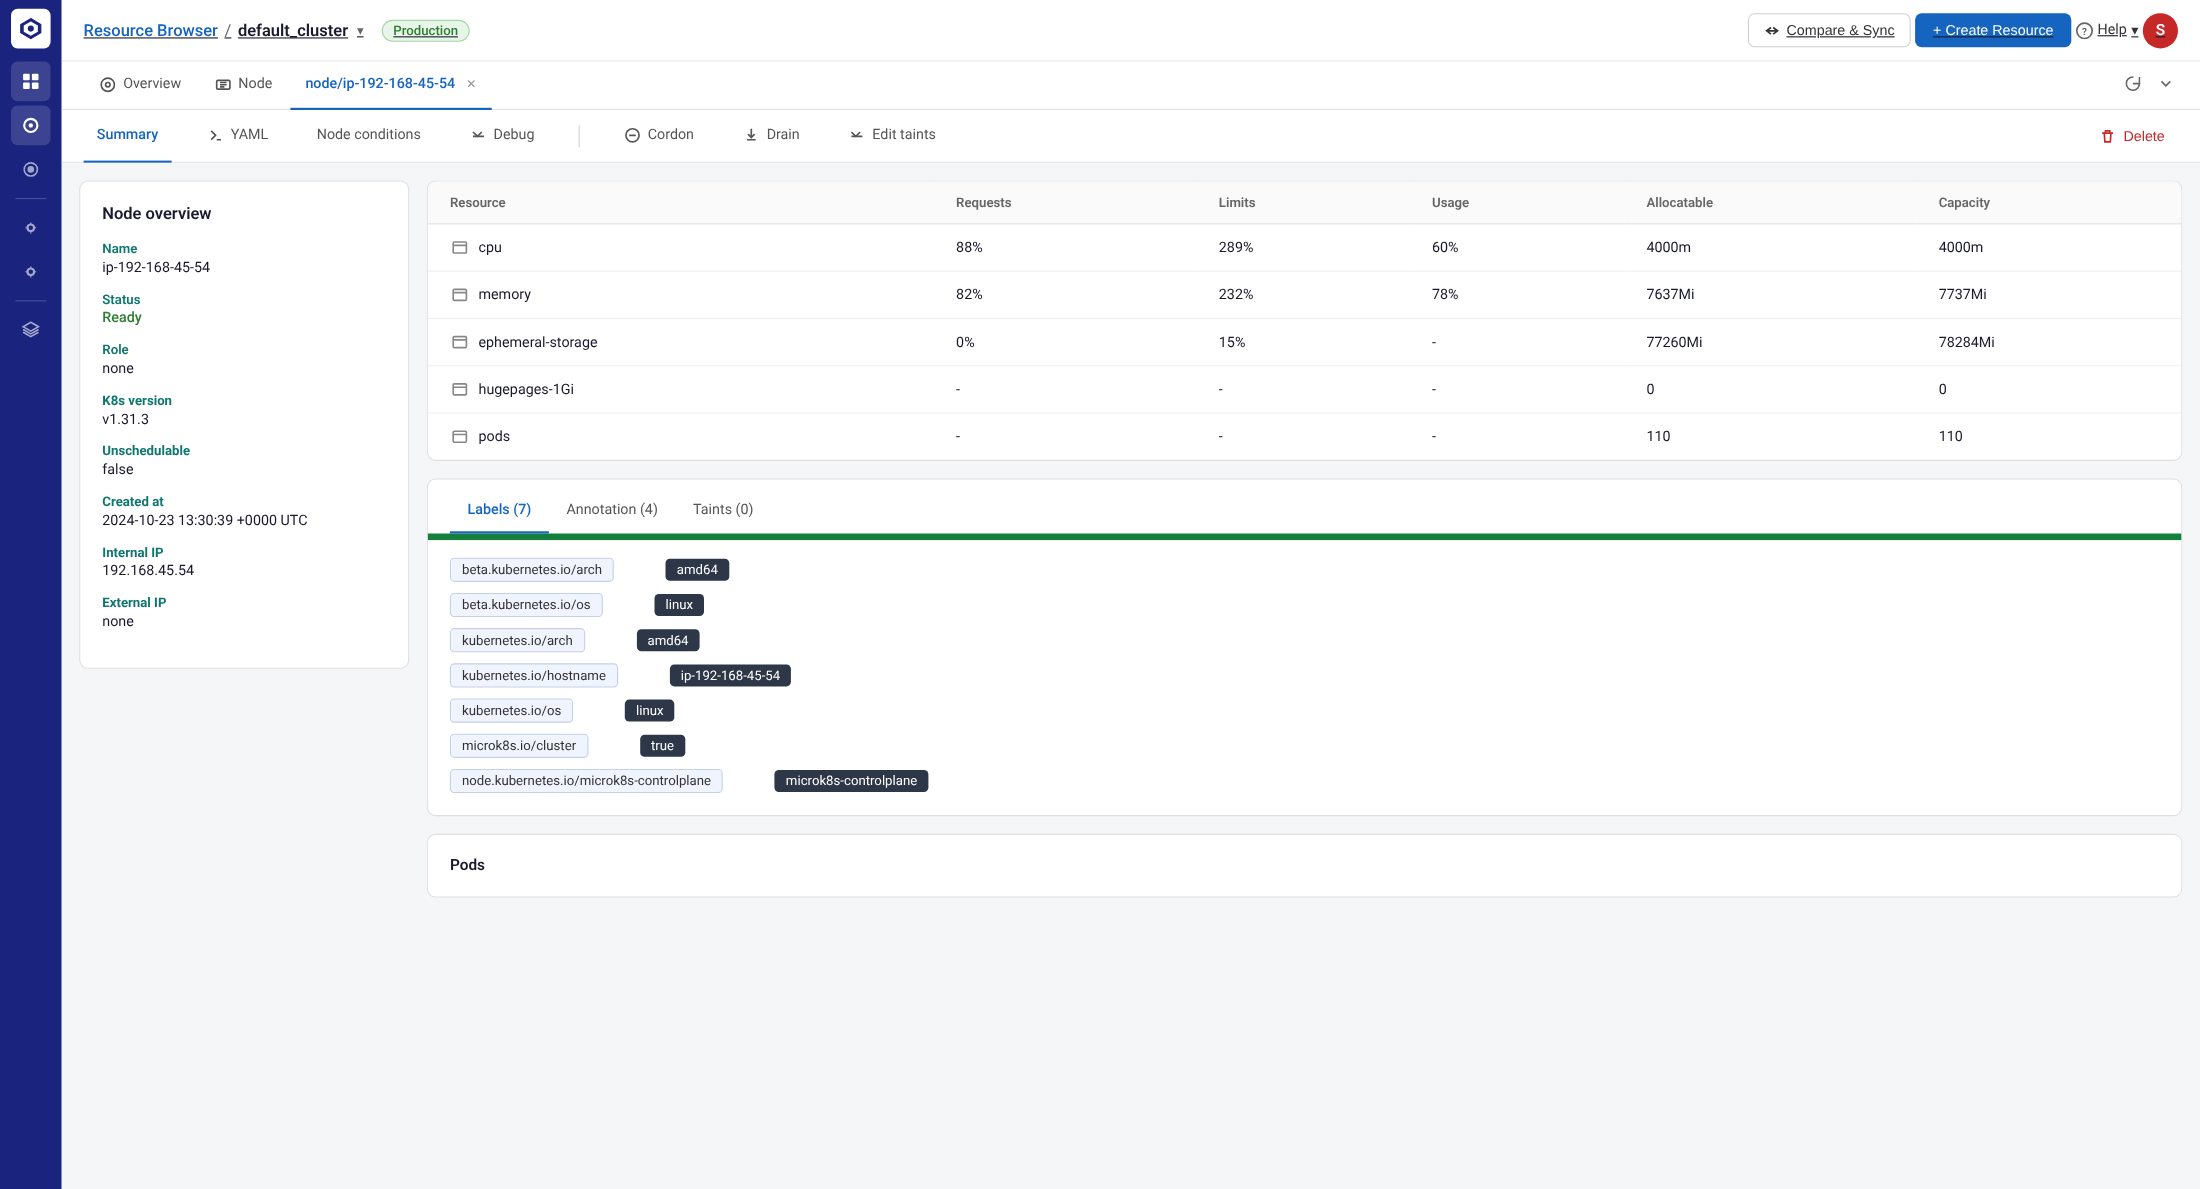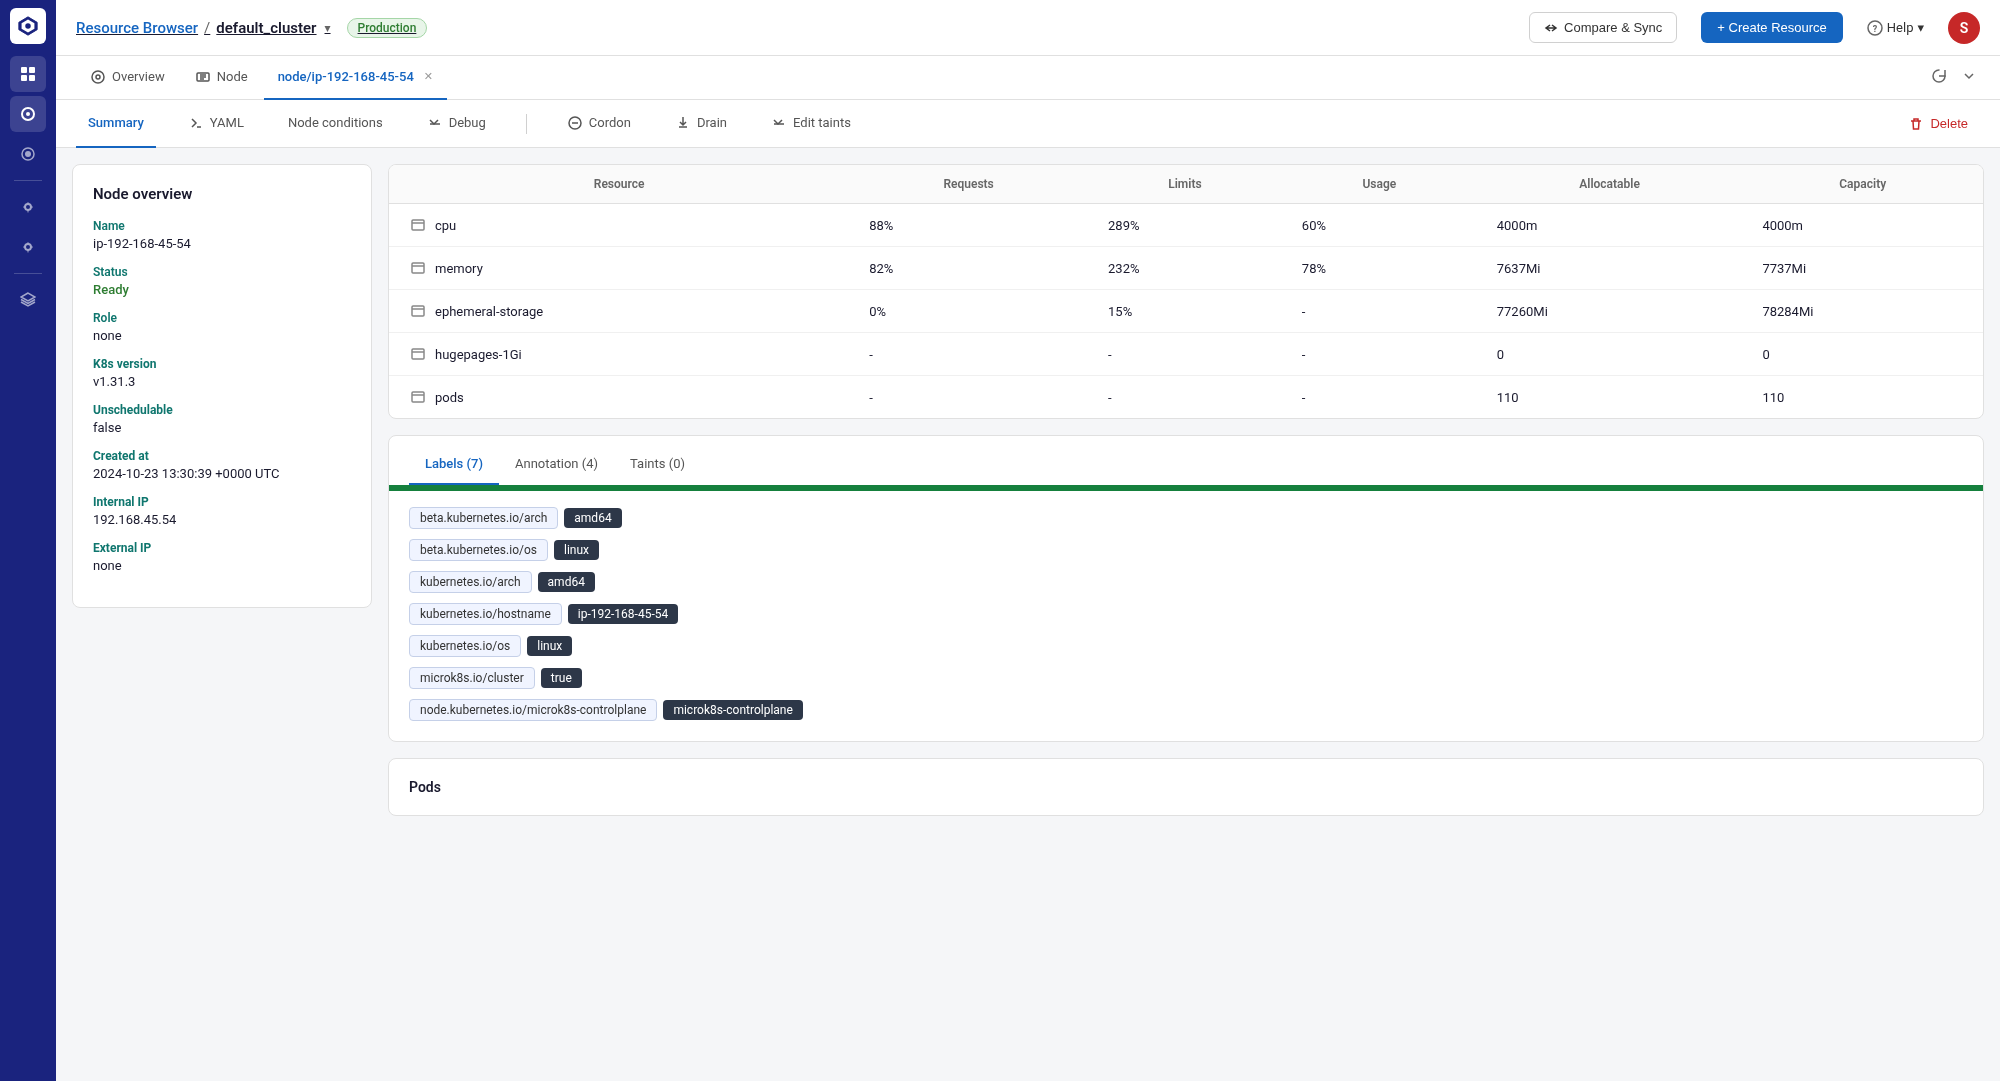--- a/index.html
+++ b/index.html
@@ -20,21 +20,21 @@
     .main { flex: 1; display: flex; flex-direction: column; overflow: hidden; }
 
     
     .topbar { background: white; border-bottom: 1px solid #e0e0e0; padding: 0 20px; height: 56px; display: flex; align-items: center; justify-content: space-between; flex-shrink: 0; }
     .topbar-left { display: flex; align-items: center; gap: 6px; text-decoration: underline; }
     .topbar-breadcrumb-link { color: #1565c0; font-size: 15px; font-weight: 500; cursor: pointer; }
     .topbar-breadcrumb-sep { color: #666; font-size: 15px; }
     .topbar-cluster { font-size: 15px; font-weight: 600; color: #1a1a2e; }
     .topbar-cluster-chevron { color: #666; margin-left: 2px; font-size: 12px; }
     .topbar-badge { background: #e8f5e9; color: #2e7d32; border: 1px solid #a5d6a7; border-radius: 12px; padding: 2px 10px; font-size: 12px; font-weight: 500; margin-left: 10px; }
-    .topbar-right { display: flex; align-items: center; gap: 24px; }
+    .topbar-right { display: flex; align-items: center; gap: 4px; text-decoration: underline; }
     .btn-compare { border: 1px solid #d0d0d0; background: white; color: #333; padding: 7px 14px; border-radius: 6px; cursor: pointer; font-size: 13px; display: flex; align-items: center; gap: 6px; }
     .btn-create { background: #1565c0; color: white; border: none; padding: 8px 16px; border-radius: 6px; cursor: pointer; font-size: 13px; display: flex; align-items: center; gap: 6px; font-weight: 500; }
     .help-btn { display: flex; align-items: center; gap: 4px; color: #333; cursor: pointer; font-size: 13px; }
     .avatar { width: 32px; height: 32px; border-radius: 50%; background: #c62828; color: white; display: flex; align-items: center; justify-content: center; font-weight: 600; font-size: 14px; }
 
     
     .tabbar { background: white; border-bottom: 1px solid #e0e0e0; padding: 0 20px; height: 44px; display: flex; align-items: center; gap: 2px; flex-shrink: 0; }
     .tab { padding: 0 14px; height: 44px; display: flex; align-items: center; gap: 6px; cursor: pointer; font-size: 13px; color: #555; border-bottom: 2px solid transparent; white-space: nowrap; }
     .tab.active { color: #1565c0; border-bottom-color: #1565c0; font-weight: 500; }
     .tab-close { color: #999; margin-left: 4px; font-size: 11px; cursor: pointer; }
@@ -60,35 +60,35 @@
     .info-label { font-size: 12px; font-weight: 600; color: #0f766e; margin-bottom: 3px; }
     .info-value { font-size: 13px; color: #1a1a2e; }
     .info-value.status-ready { color: #2e7d32; font-weight: 500; }
 
     
     .right-panel { flex: 1; display: flex; flex-direction: column; gap: 16px; overflow: auto; }
 
     
     .resource-table-card { background: white; border-radius: 8px; border: 1px solid #e0e0e0; overflow: hidden; }
     .resource-table { width: 100%; border-collapse: collapse; }
-    .resource-table th { text-align: center; padding: 12px 20px; font-size: 12px; font-weight: 600; color: #666; background: #fafafa; border-bottom: 1px solid #e0e0e0; }
+    .resource-table th { text-align: left; padding: 12px 20px; font-size: 12px; font-weight: 600; color: #666; background: #fafafa; border-bottom: 1px solid #e0e0e0; }
     .resource-table td { padding: 12px 20px; border-bottom: 1px solid #f0f0f0; font-size: 13px; color: #1a1a2e; }
     .resource-table tr:last-child td { border-bottom: none; }
     .resource-icon { width: 18px; height: 18px; display: inline-flex; align-items: center; justify-content: center; color: #888; margin-right: 8px; vertical-align: middle; }
     .resource-name-cell { display: flex; align-items: center; }
 
     
     .labels-card { background: white; border-radius: 8px; border: 1px solid #e0e0e0; padding: 20px; }
     .labels-tabs { display: flex; gap: 0; border-bottom: 6px solid #15803d; margin-bottom: 16px; margin-left: -20px; margin-right: -20px; padding: 0 20px; }
     .labels-tab { padding: 0 16px 12px; cursor: pointer; font-size: 13px; color: #555; border-bottom: 2px solid transparent; }
     .labels-tab.active { color: #1565c0; border-bottom-color: #1565c0; font-weight: 500; }
     .labels-grid { display: flex; flex-direction: column; gap: 10px; }
     .label-row { display: flex; align-items: center; gap: 6px; }
     .label-key { background: #f0f4ff; border: 1px solid #c5d0e8; border-radius: 4px; padding: 3px 10px; font-size: 12px; color: #333; text-align: center; }
-    .label-value { background: #2d3748; color: white; border-radius: 4px; padding: 3px 10px; font-size: 12px; }
+    .label-value { background: #2d3748; color: white; border-radius: 4px; padding: 3px 10px; font-size: 12px; margin-left: 41px; }
 
     
     .pods-card { background: white; border-radius: 8px; border: 1px solid #e0e0e0; padding: 20px; }
     .pods-title { font-size: 14px; font-weight: 600; color: #1a1a2e; }
 
     
     .icon-svg { width: 16px; height: 16px; display: inline-block; vertical-align: middle; }
   </style>
 </head>
 <body>

